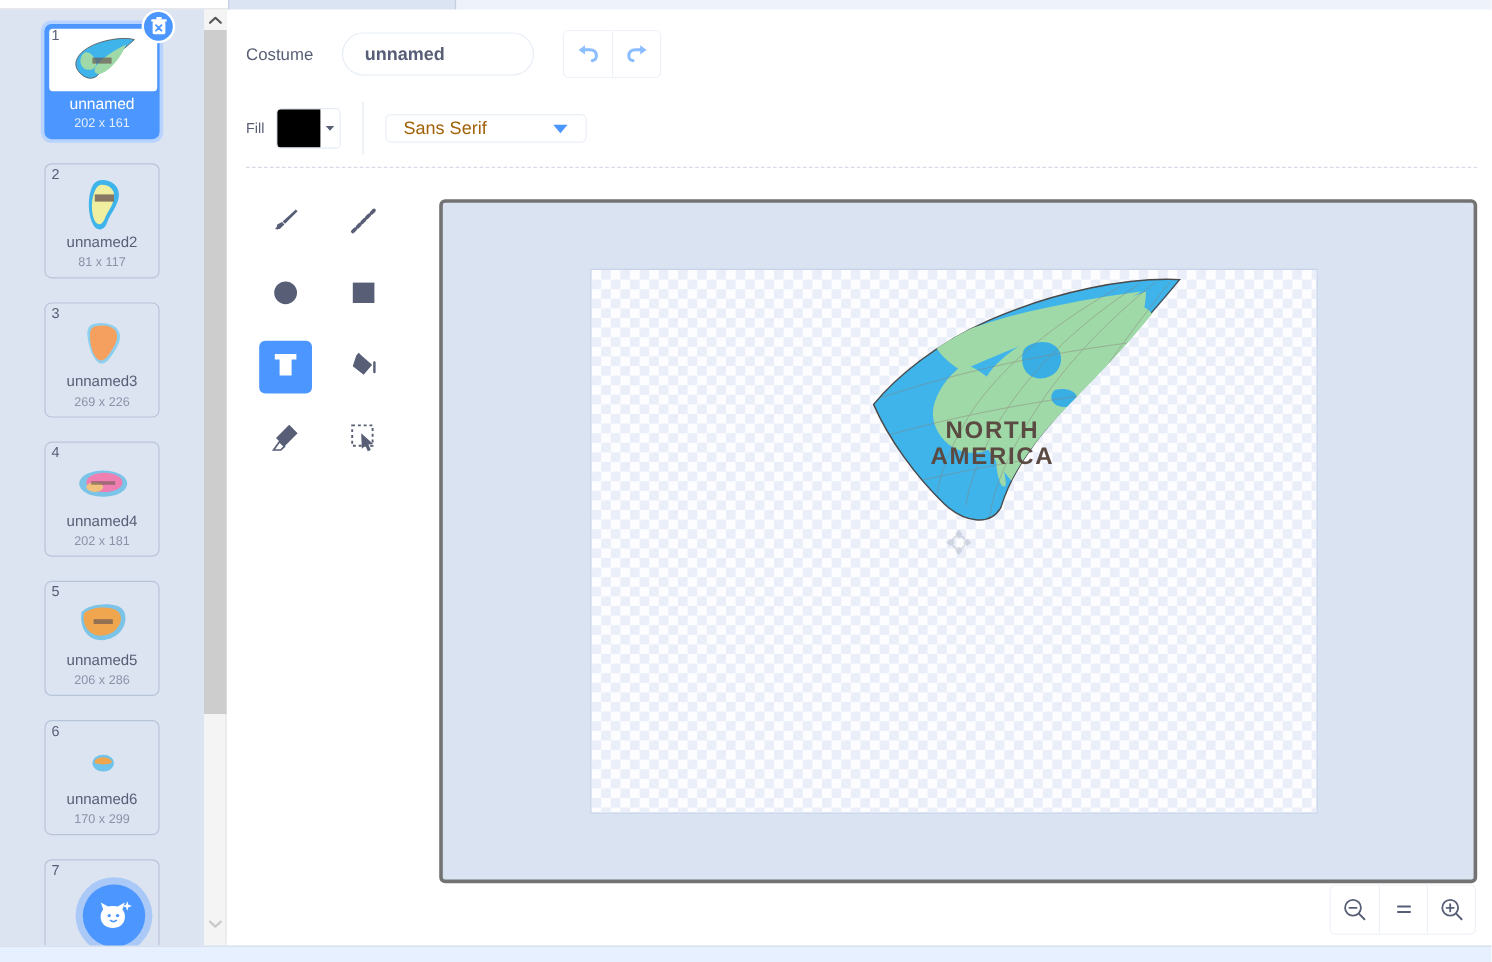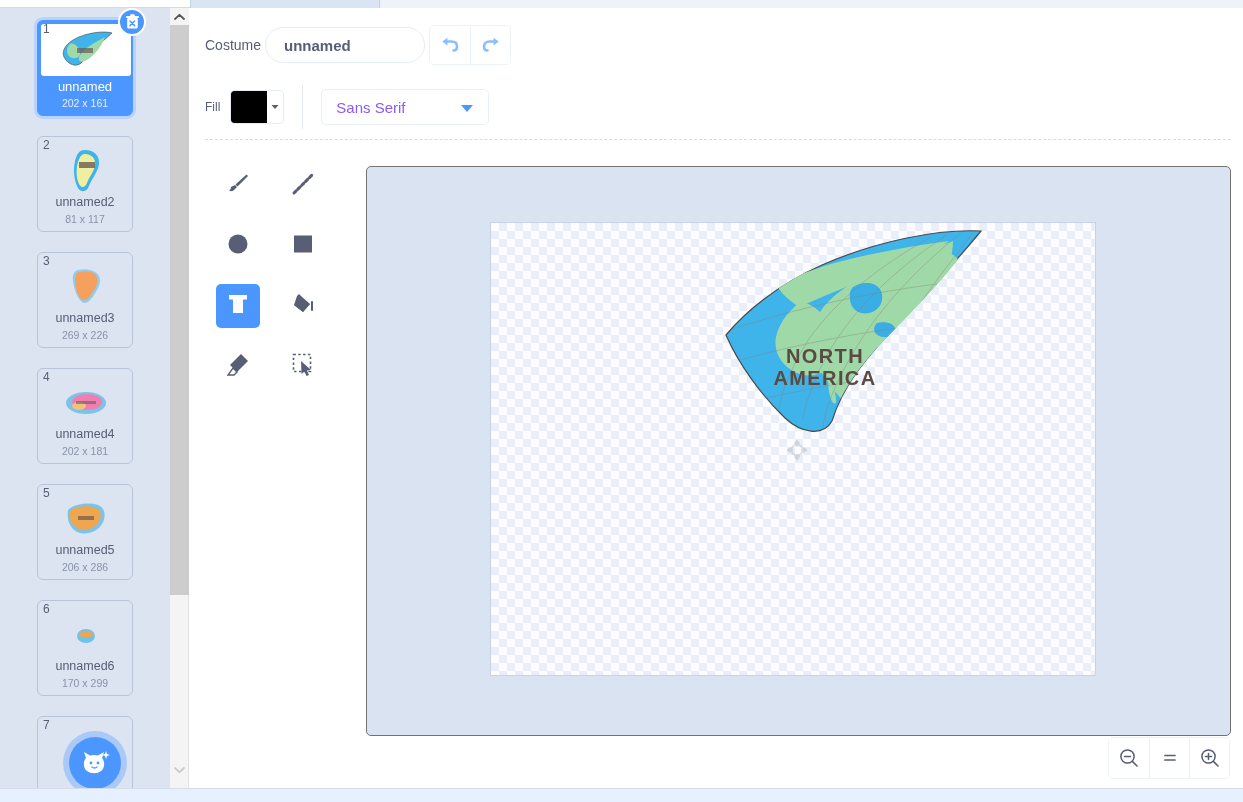--- a/index.html
+++ b/index.html
@@ -75,65 +75,65 @@
   .sb-track { position:absolute; left:170px; top:8px; width:19px; height:780px; background:#f4f4f4; border-right:1px solid #e2e2e2;}
   .sb-arrow-up { position:absolute; left:170px; top:8px; width:19px; height:17px; background:#f4f4f4;
      display:flex; align-items:center; justify-content:center; }
   .sb-thumb { position:absolute; left:170px; top:25px; width:19px; height:570px; background:#cdcdcd; }
   .sb-arrow-dn { position:absolute; left:170px; top:760px; width:19px; height:20px;
      display:flex; align-items:center; justify-content:center; }
 
   
   .paint { position:absolute; left:189px; top:8px; right:0; bottom:14px; background:#fff; }
 
-  .row1 { position:absolute; left:16px; top:12px; height:50px; display:flex; align-items:center; gap:4px; }
+  .row1 { position:absolute; left:16px; top:12px; height:50px; display:flex; align-items:center; gap:24px; }
   .label-costume { font-size:14px; color:#575e75; }
   .name-input {
     width:160px; height:36px; border:1px solid #e6ecf5; border-radius:18px;
     background:#fff; font-size:15px; color:#575e75; font-weight:bold;
     padding:0 18px; outline:none; font-family:"Liberation Sans", sans-serif;
   }
   .ur-group { display:flex; border:1px solid #edf1f8; border-radius:5px; overflow:hidden; height:40px; }
   .ur-btn { width:40px; height:38px; background:#fff; display:flex; align-items:center; justify-content:center; cursor:pointer; }
   .ur-btn + .ur-btn { border-left:1px solid #edf1f8; }
 
   .row2 { position:absolute; left:16px; top:76px; height:46px; display:flex; align-items:center; }
   .label-fill { font-size:12px; color:#575e75; margin-right:10px; }
   .swatch-btn {
     width:54px; height:34px; border:1px solid #e6ecf5; border-radius:4px;
     display:flex; align-items:center; background:#fff; overflow:hidden; cursor:pointer;
   }
   .swatch-color { width:36px; height:32px; border-radius:3px 0 0 3px; }
   .swatch-caret { flex:1; display:flex; align-items:center; justify-content:center; }
   .vdiv { width:1px; height:44px; background:#e3e8f1; margin:0 18px; }
   .font-select {
-    width:168px; height:36px; border:1px solid #eaeff7; border-radius:5px;
+    width:168px; height:24px; border:1px solid #eaeff7; border-radius:5px;
     background:#fff; display:flex; align-items:center; justify-content:space-between;
-    padding:0 14px; font-size:15px; color:#8b5cf6; cursor:pointer;
+    padding:0 14px; font-size:15px; color:#a16207; cursor:pointer;
   }
 
   .hdivider {
     position:absolute; left:16px; right:12px; top:131px; height:1px;
     border-top:1px dashed #d6dbe5;
   }
 
   
   .tools { position:absolute; left:16px; top:152px; width:130px; }
   .tool-grid { display:grid; grid-template-columns:1fr 1fr; grid-auto-rows:60px; }
   .tool {
     width:44px; height:44px; border-radius:5px;
     display:flex; align-items:center; justify-content:center; cursor:pointer;
     margin:4px auto 0 auto;
   }
   .tool.active { background:#4c97ff; }
 
   
   .stage-panel {
     position:absolute; left:177px; top:158px; right:12px; height:570px;
-    background:#d9e3f2; border:1px solid #737373; border-radius:5px; overflow:hidden;
+    background:#d9e3f2; border:3px solid #737373; border-radius:5px; overflow:hidden;
   }
   .checker {
     position:absolute; left:124px; top:56px; width:604px; height:452px;
     background-color:#fdfdff;
     background-image:
       linear-gradient(45deg,#e9eef8 25%,transparent 25%,transparent 75%,#e9eef8 75%),
       linear-gradient(45deg,#e9eef8 25%,transparent 25%,transparent 75%,#e9eef8 75%);
     background-size:16px 16px;
     background-position:0 0, 8px 8px;
     box-shadow:0 0 0 1px #c6d3e8;

